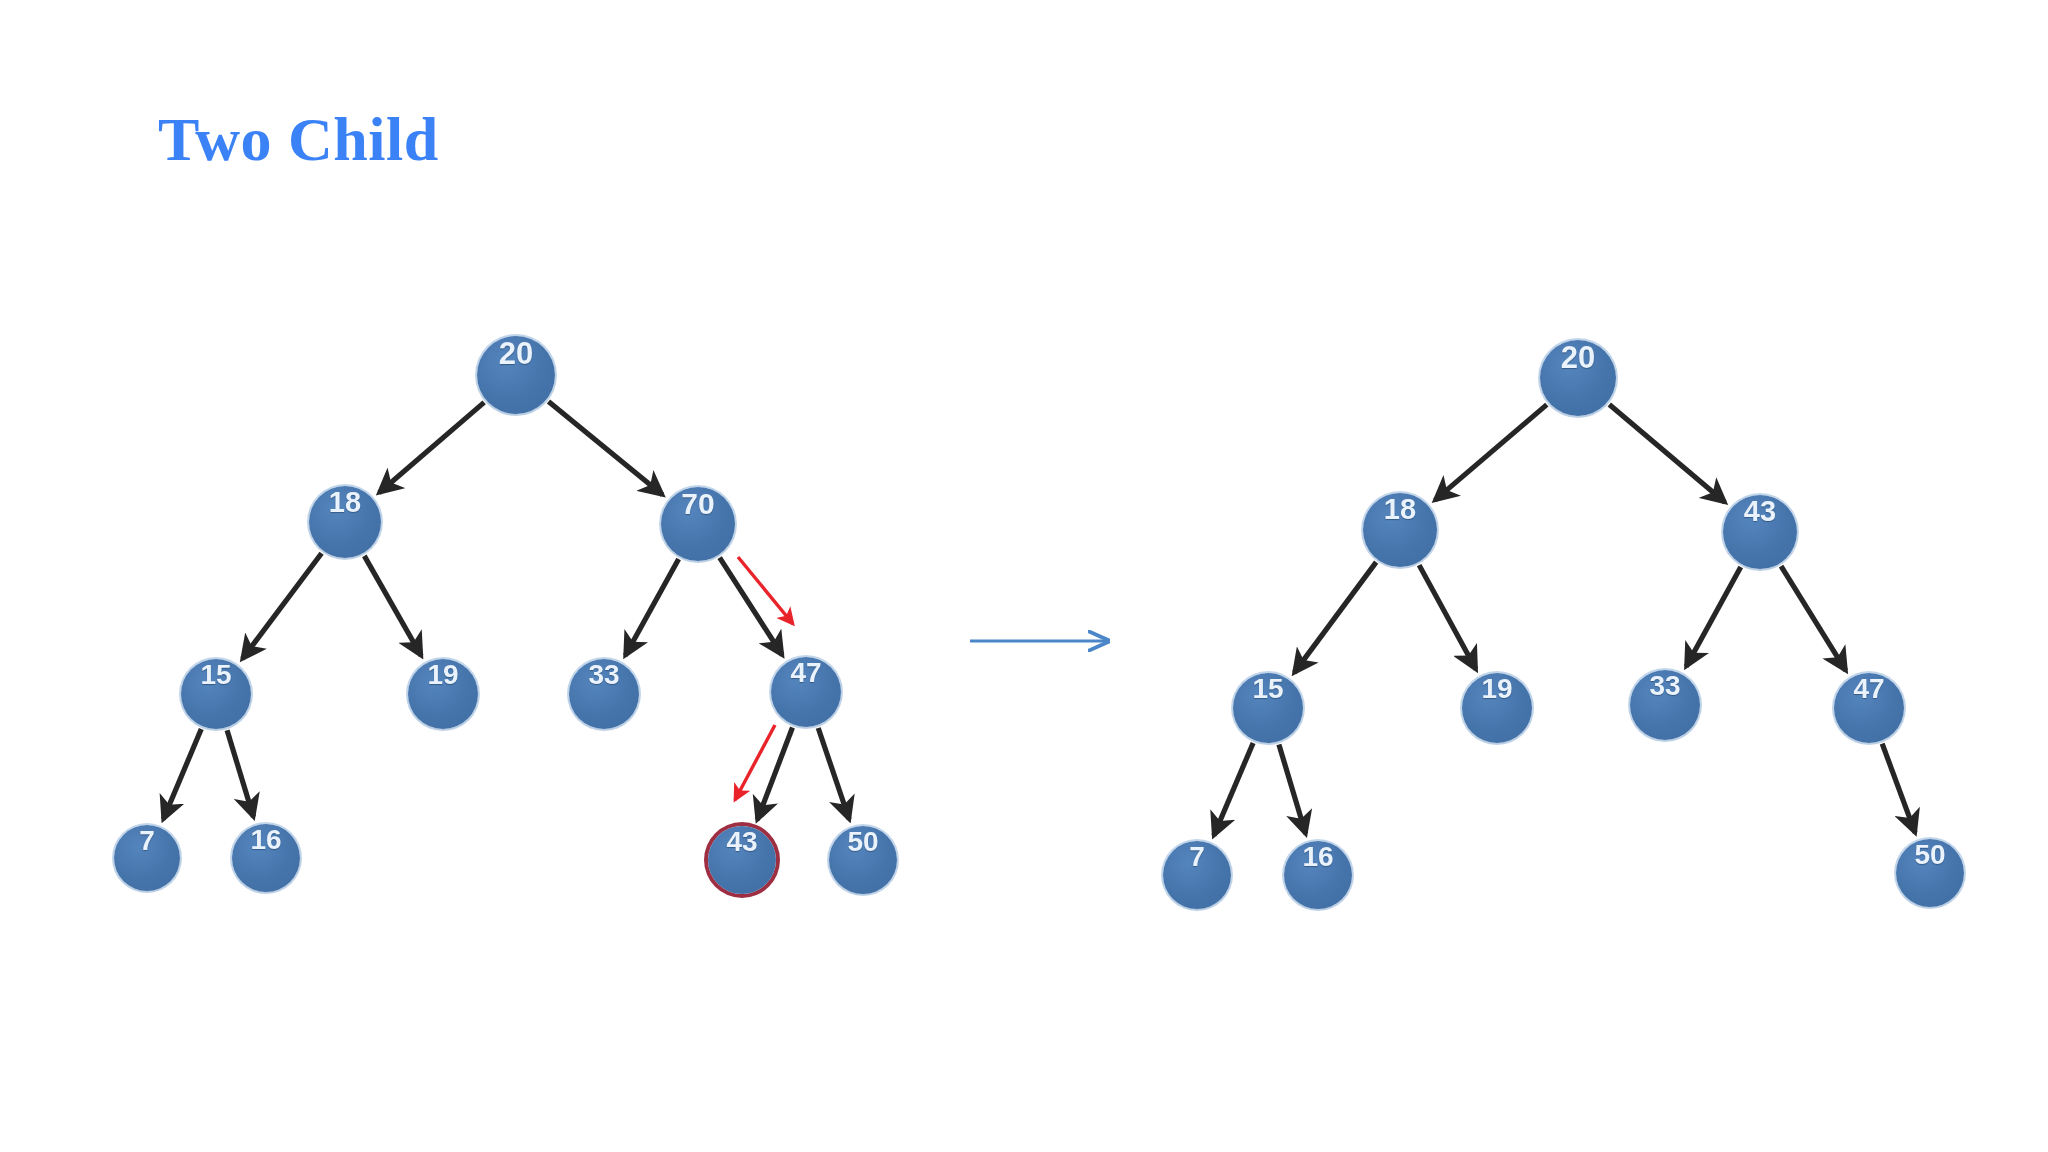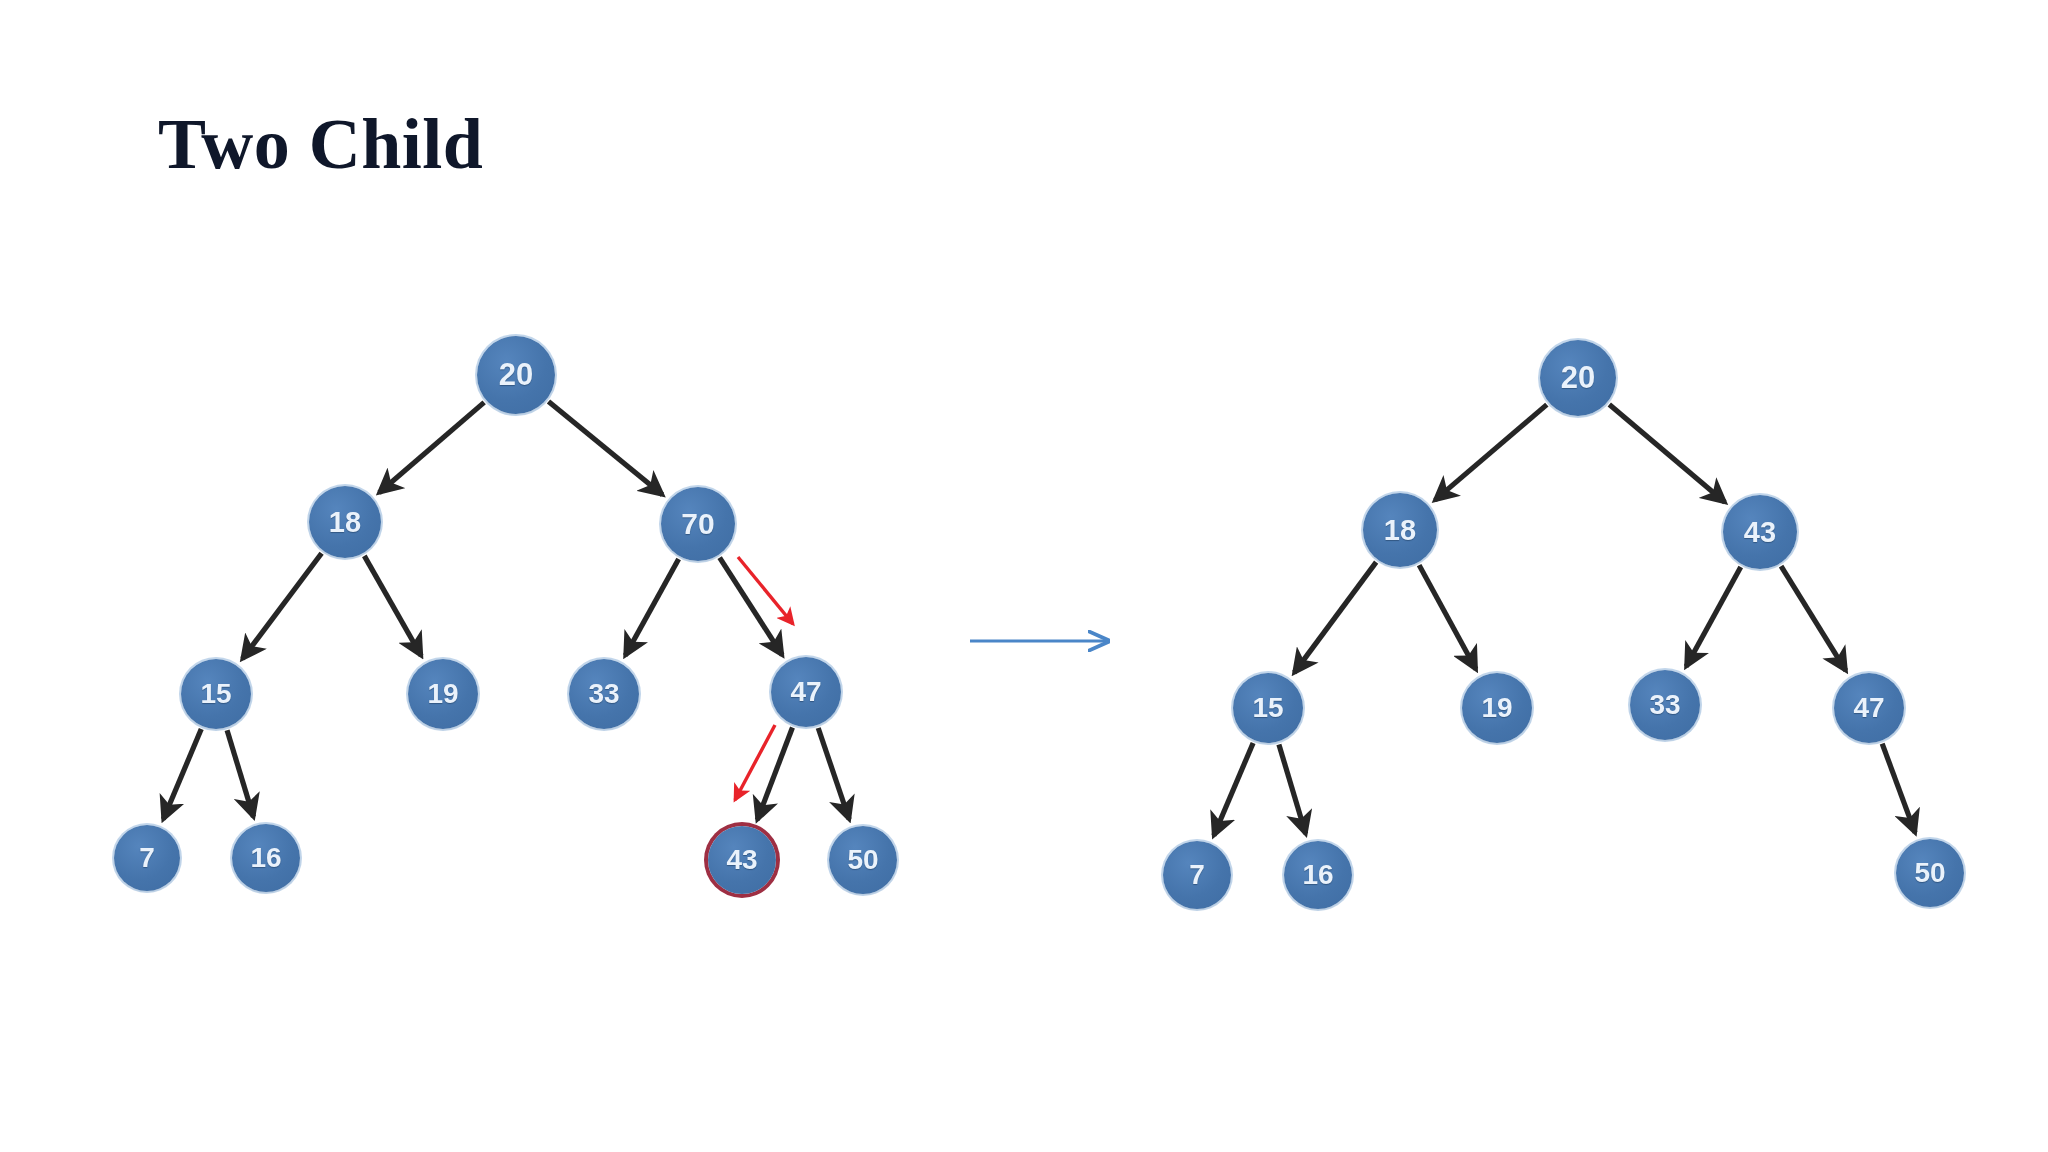--- a/index.html
+++ b/index.html
@@ -18,42 +18,42 @@
     position: absolute;
     inset: 0;
     background: #ffffff;
   }
   #slide-title {
     position: absolute;
     left: 158px;
     top: 108px;
     font-family: "Liberation Serif", "DejaVu Serif", serif;
     font-weight: bold;
-    font-size: 72px;
+    font-size: 62px;
     line-height: 1.0;
     letter-spacing: 0.5px;
-    color: #0f172a;
+    color: #3b82f6;
     white-space: nowrap;
   }
   .edge-layer {
     position: absolute;
     left: 0;
     top: 0;
     width: 2048px;
     height: 1152px;
     pointer-events: none;
   }
   .node {
     position: absolute;
     border-radius: 50%;
     background: #4472A8;
     background: radial-gradient(circle at 38% 32%, #5585bd 0%, #4574ab 55%, #3f6da3 100%);
     box-shadow: 0 0 0 2px rgba(120,165,210,0.45), 0 1px 2px rgba(0,0,0,0.10);
     display: flex;
-    align-items: center;
+    align-items: flex-start;
     justify-content: center;
     color: #eaf2fb;
     font-family: "Liberation Sans", sans-serif;
     font-weight: bold;
     text-shadow: 0 1px 1px rgba(30,60,95,0.55);
     box-sizing: border-box;
   }
   .node.highlight {
     box-shadow: 0 0 0 4px #9e2f43, 0 1px 2px rgba(0,0,0,0.12);
   }

